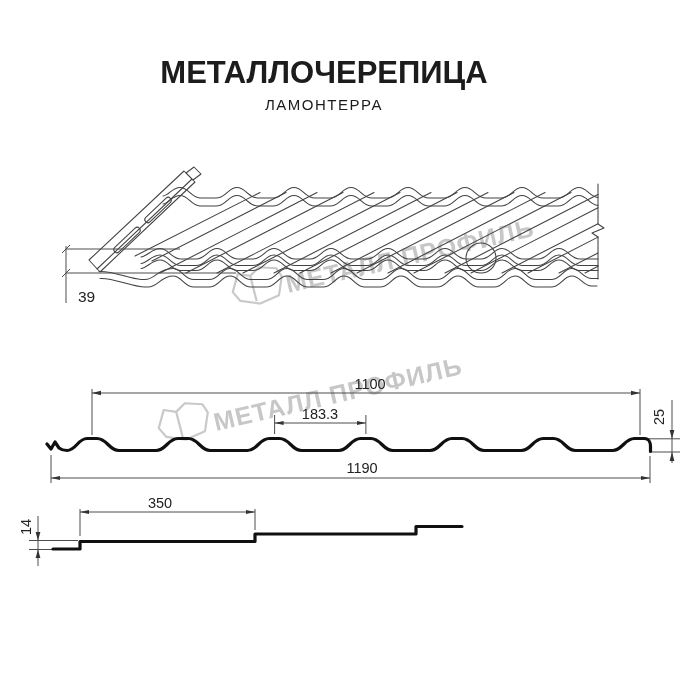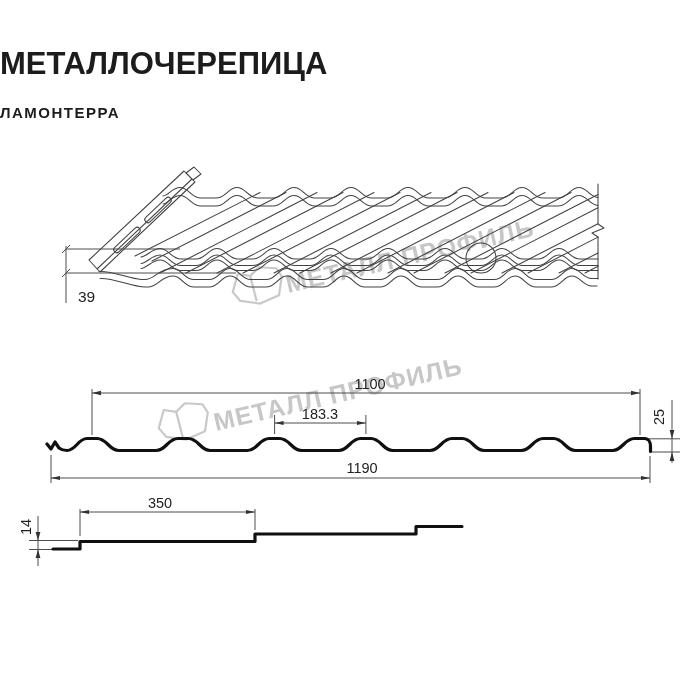--- a/index.html
+++ b/index.html
@@ -1,22 +1,22 @@
 <!DOCTYPE html>
 <html><head>
 <meta charset="utf-8">
 <style>
   html,body{margin:0;padding:0;}
   body{
     width:700px;height:700px;background:#ffffff;overflow:hidden;position:relative;
     font-family:"Liberation Sans", sans-serif;
   }
-  .page-header{position:absolute;left:0;top:47px;width:648px;text-align:left;color:#1c1c1c;}
+  .page-header{position:absolute;left:0;top:56px;width:648px;text-align:center;color:#1c1c1c;}
   .page-title{font-size:31px;font-weight:bold;letter-spacing:0px;line-height:34px;}
-  .page-subtitle{font-size:15px;font-weight:700;letter-spacing:1.5px;line-height:20px;margin-top:22px;}
+  .page-subtitle{font-size:15px;font-weight:400;letter-spacing:1.5px;line-height:20px;margin-top:5px;}
   svg{position:absolute;left:0;top:0;}
   .thin{stroke:#424242;stroke-width:1.05;fill:none;stroke-linejoin:round;stroke-linecap:round;}
   .dimline{stroke:#4d4d4d;stroke-width:1;fill:none;}
   .profile{stroke:#101010;stroke-width:3.2;fill:none;stroke-linejoin:round;stroke-linecap:round;}
   .arrow{fill:#333;stroke:none;}
   .dimtext{font-family:"Liberation Sans",sans-serif;font-size:14.5px;fill:#222;}
   .wm-text{font-family:"Liberation Sans",sans-serif;font-size:25px;font-weight:bold;letter-spacing:1px;fill:#c7c7c7;}
   .wm-shape{stroke:#c9c9c9;stroke-width:2.2;fill:none;stroke-linejoin:round;}
 </style>
 </head>

